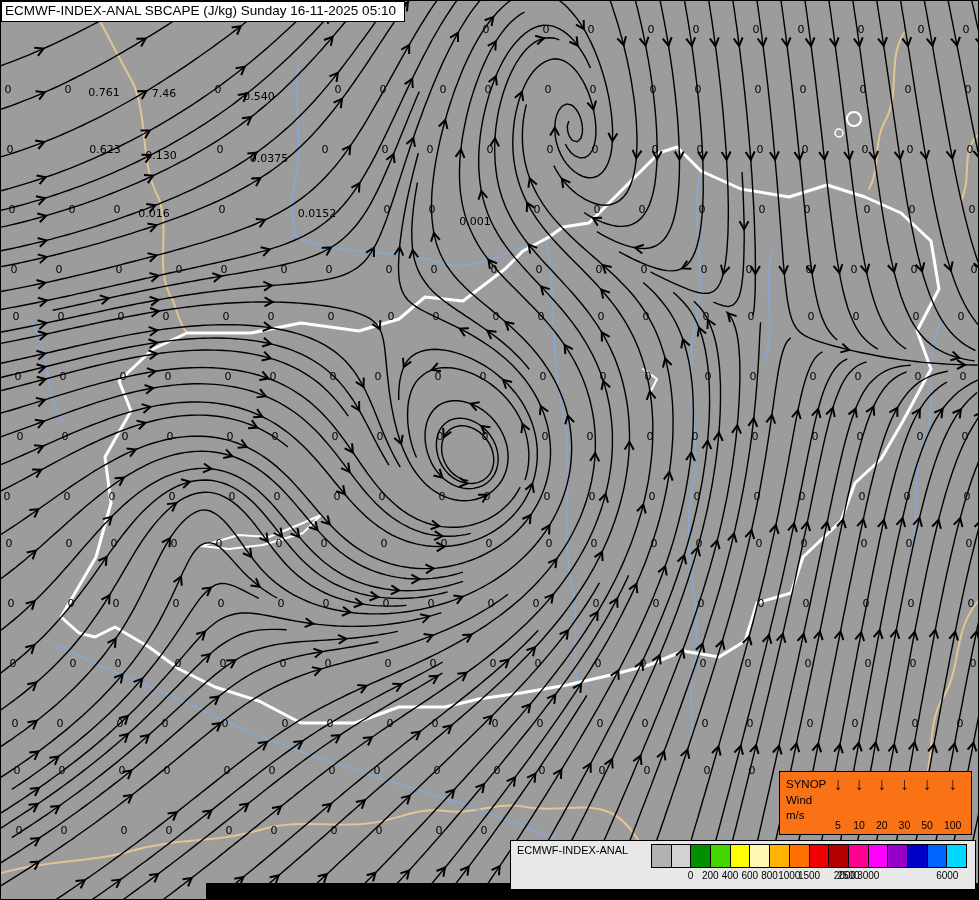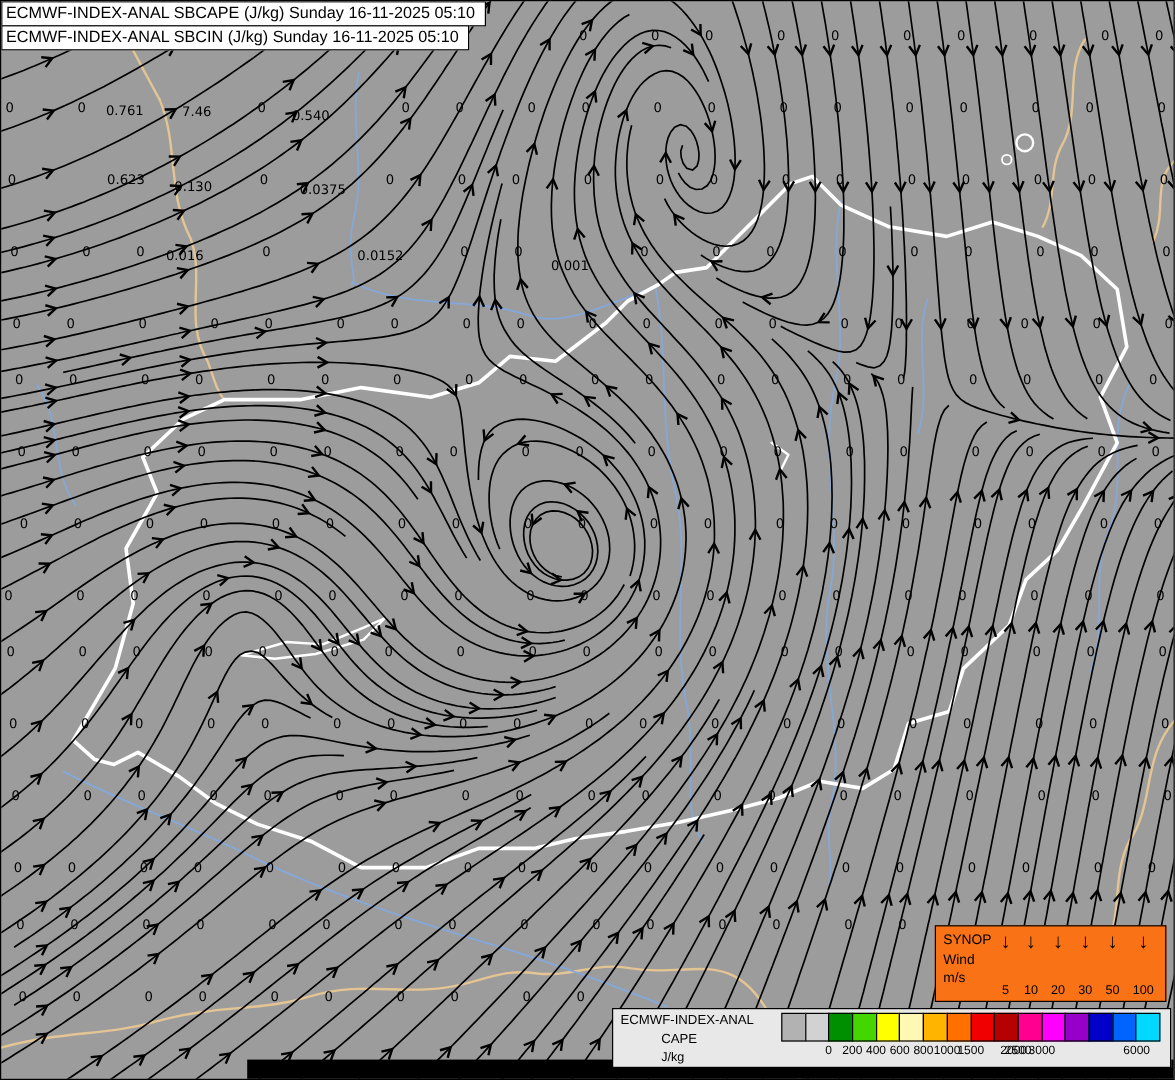--- a/index.html
+++ b/index.html
@@ -18,21 +18,21 @@
                border:1px solid #000;box-sizing:border-box;display:flex;z-index:5;color:#000;}
   .wl-left{padding:5px 2px 0 6px;font-size:11.5px;line-height:1.35;}
   #wind-cols{flex:1;display:flex;justify-content:space-around;padding:4px 4px 3px 0;}
   .wcol{display:flex;flex-direction:column;align-items:center;justify-content:space-between;}
   .wcol .arrow{font-size:17px;line-height:1;}
   .wcol .spd{font-size:10.5px;}
 
   
   #cape-legend{position:absolute;left:509px;top:839px;width:466px;height:50px;background:#e8e8e8;
                border:1px solid #000;box-sizing:border-box;display:flex;font-size:11px;z-index:5;color:#000;}
-  .cl-left{width:132px;display:flex;flex-direction:column;justify-content:space-between;padding:3px 0 2px 6px;}
+  .cl-left{width:132px;display:flex;flex-direction:row;justify-content:space-between;padding:3px 0 2px 6px;}
   .cl-left .l1{font-size:11px;white-space:nowrap;}
   .cl-left .l2{font-size:11px;padding-left:34px;}
   .cl-left .l3{font-size:10.5px;padding-left:34px;}
   .cl-right{flex:1;position:relative;padding:3px 8px 0 2px;}
   .cl-strip{display:flex;height:24px;}
   .cl-cell{flex:1;border:1px solid #000;margin-left:-1px;}
   .cl-cell:first-child{margin-left:0;}
   .cl-ticks{position:relative;height:16px;font-size:10px;}
   .cl-tick{position:absolute;transform:translateX(-50%);top:2px;white-space:nowrap;}
 
@@ -806,21 +806,20 @@
         <path d="M-8,-4.5 L0,0 L-8,4.5" transform="translate(854.0,854.0) rotate(-79.1)" fill="none" stroke="#000" stroke-width="2"></path>
         <path d="M-8,-4.5 L0,0 L-8,4.5" transform="translate(874.7,741.5) rotate(-79.8)" fill="none" stroke="#000" stroke-width="2"></path>
         <path d="M-8,-4.5 L0,0 L-8,4.5" transform="translate(895.3,629.0) rotate(-79.3)" fill="none" stroke="#000" stroke-width="2"></path>
         <path d="M-8,-4.5 L0,0 L-8,4.5" transform="translate(918.5,516.9) rotate(-76.5)" fill="none" stroke="#000" stroke-width="2"></path>
         <path d="M-8,-4.5 L0,0 L-8,4.5" transform="translate(959.9,408.3) rotate(-53.1)" fill="none" stroke="#000" stroke-width="2"></path>
       </g>
   </svg>
 
   <div id="title-box">
     <div class="title-line">ECMWF-INDEX-ANAL SBCAPE (J/kg) Sunday 16-11-2025 05:10</div>
-    <div class="title-line">ECMWF-INDEX-ANAL SBCIN (J/kg) Sunday 16-11-2025 05:10</div>
   </div>
 
   <div id="wind-legend">
     <div class="wl-left">
       <div>SYNOP</div>
       <div>Wind</div>
       <div>m/s</div>
     </div>
     <div id="wind-cols">
         <div class="wcol">

